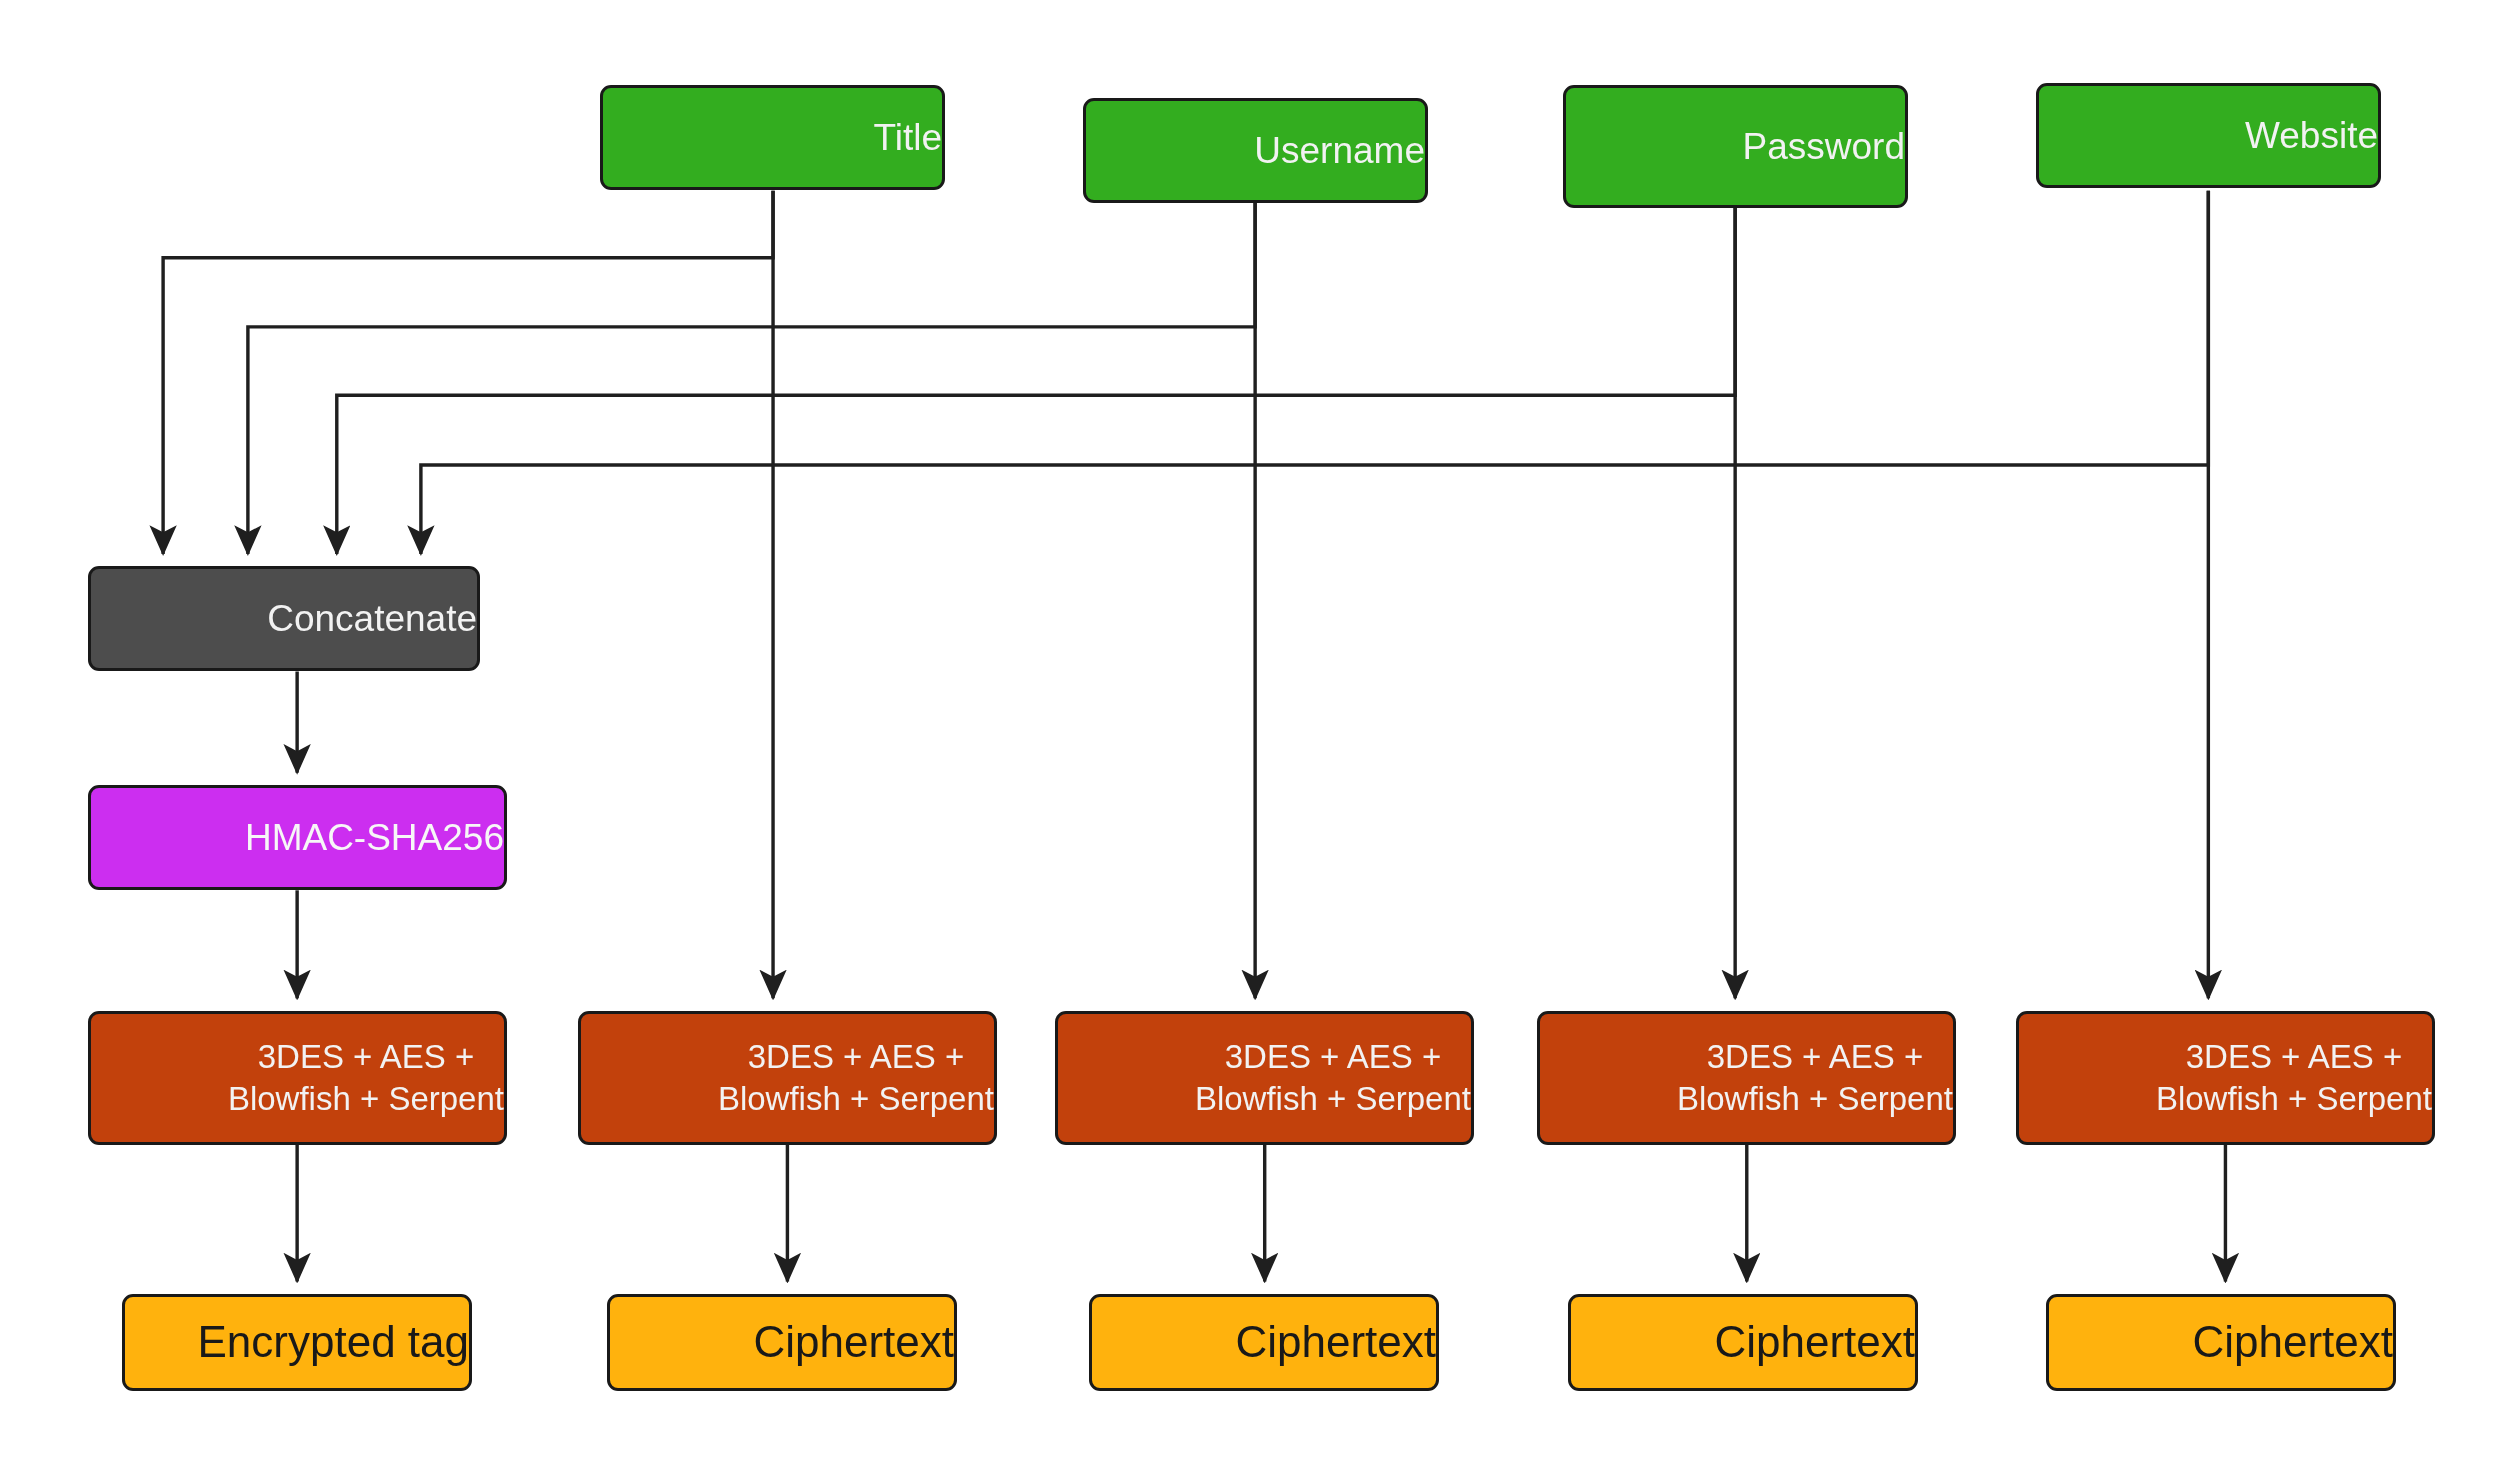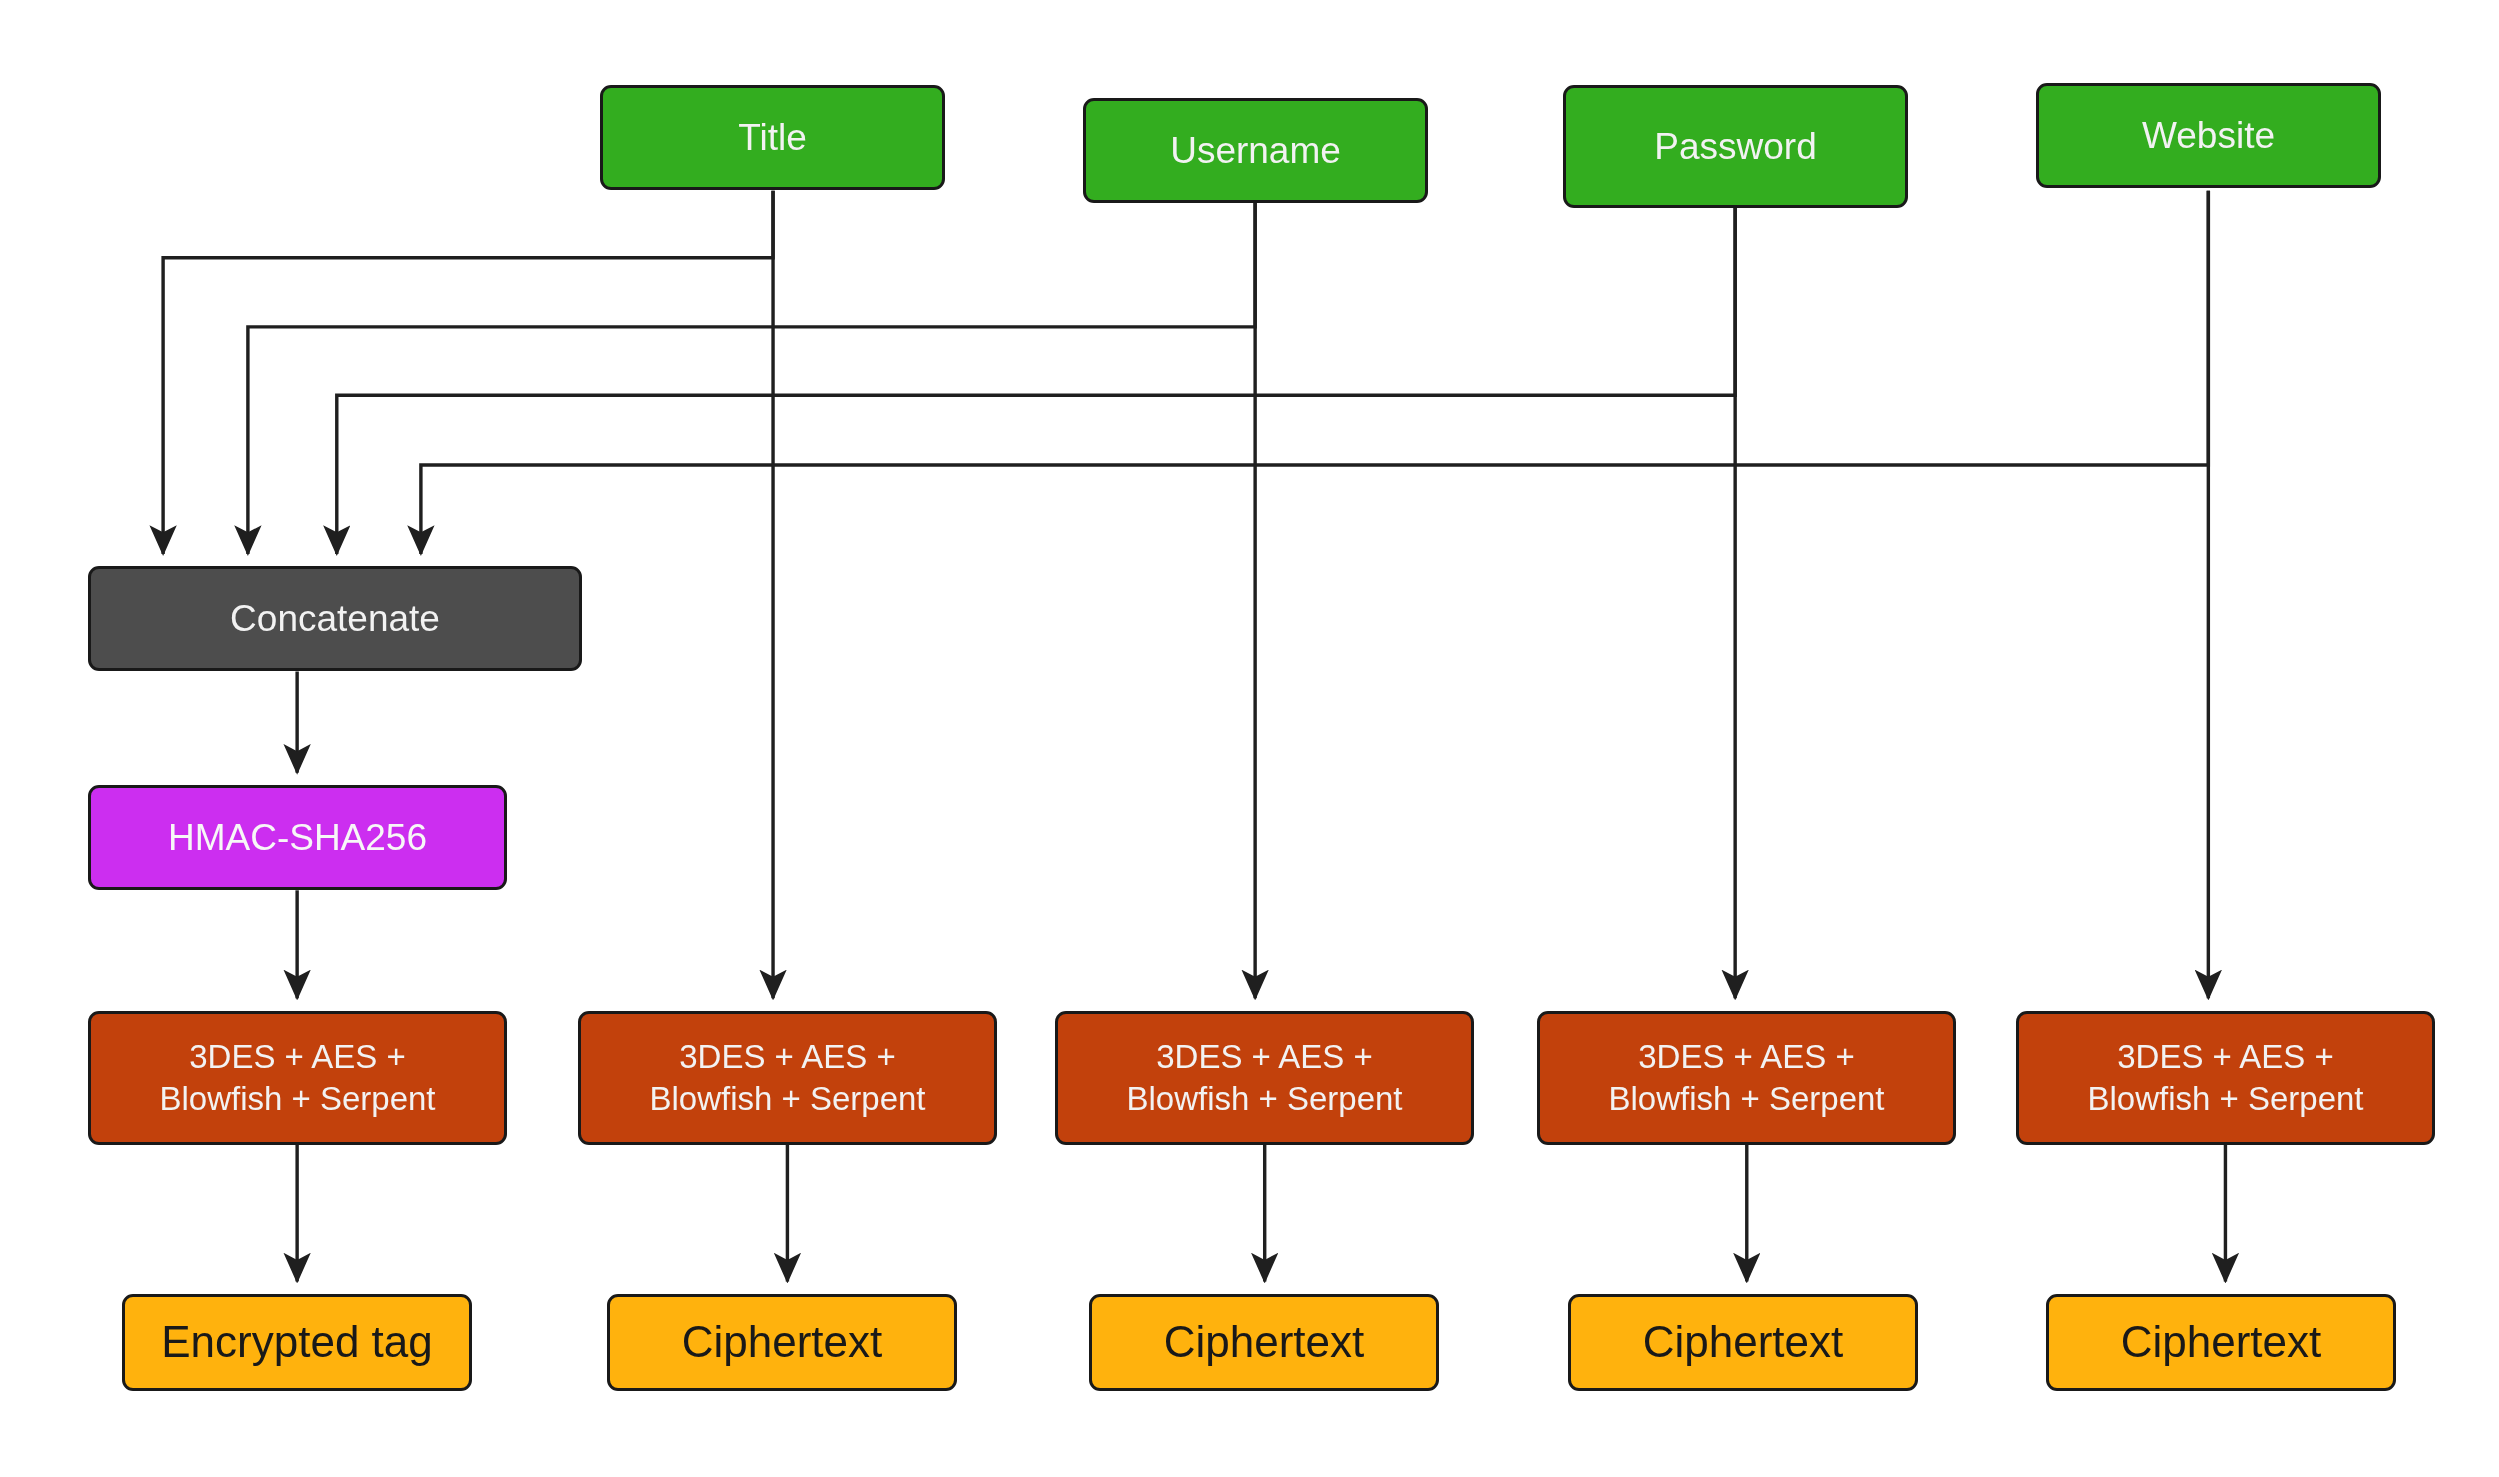--- a/index.html
+++ b/index.html
@@ -24,21 +24,21 @@
     left: 0;
     top: 0;
     width: 2500px;
     height: 1477px;
   }
   .node {
     position: absolute;
     box-sizing: border-box;
     display: flex;
     align-items: center;
-    justify-content: center;
+    justify-content: flex-end;
     text-align: center;
     border: 3.4px solid #191919;
     border-radius: 11px;
     line-height: 1.28;
     z-index: 2;
     white-space: pre-line;
   }
   .node-input {
     background: #33ad1f;
     color: #f2f2f2;
@@ -91,21 +91,21 @@
         <path d="M1849,1674 L1849,1874" fill="none" stroke="#1f1f1f" stroke-width="5" stroke-linecap="butt" stroke-linejoin="miter" marker-end="url(#arrowhead)"></path>
         <path d="M2554,1674 L2554,1874" fill="none" stroke="#1f1f1f" stroke-width="5" stroke-linecap="butt" stroke-linejoin="miter" marker-end="url(#arrowhead)"></path>
         <path d="M3254,1674 L3254,1874" fill="none" stroke="#1f1f1f" stroke-width="5" stroke-linecap="butt" stroke-linejoin="miter" marker-end="url(#arrowhead)"></path>
       </g>
   </svg>
   <div id="nodes-group">
       <div class="node node-input" style="left: 600px; top: 85px; width: 345px; height: 105px;"><span>Title</span></div>
       <div class="node node-input" style="left: 1083px; top: 98px; width: 345px; height: 105px;"><span>Username</span></div>
       <div class="node node-input" style="left: 1563px; top: 85px; width: 345px; height: 123px;"><span>Password</span></div>
       <div class="node node-input" style="left: 2036px; top: 83px; width: 345px; height: 105px;"><span>Website</span></div>
-      <div class="node node-process" style="left: 88px; top: 566px; width: 494px; height: 105px;"><span>Concatenate</span></div>
+      <div class="node node-process" style="left: 88px; top: 566px; width: 392px; height: 105px;"><span>Concatenate</span></div>
       <div class="node node-hash" style="left: 88px; top: 785px; width: 419px; height: 105px;"><span>HMAC-SHA256</span></div>
       <div class="node node-cipher" style="left: 88px; top: 1011px; width: 419px; height: 134px;"><span>3DES + AES +
 Blowfish + Serpent</span></div>
       <div class="node node-cipher" style="left: 578px; top: 1011px; width: 419px; height: 134px;"><span>3DES + AES +
 Blowfish + Serpent</span></div>
       <div class="node node-cipher" style="left: 1055px; top: 1011px; width: 419px; height: 134px;"><span>3DES + AES +
 Blowfish + Serpent</span></div>
       <div class="node node-cipher" style="left: 1537px; top: 1011px; width: 419px; height: 134px;"><span>3DES + AES +
 Blowfish + Serpent</span></div>
       <div class="node node-cipher" style="left: 2016px; top: 1011px; width: 419px; height: 134px;"><span>3DES + AES +

